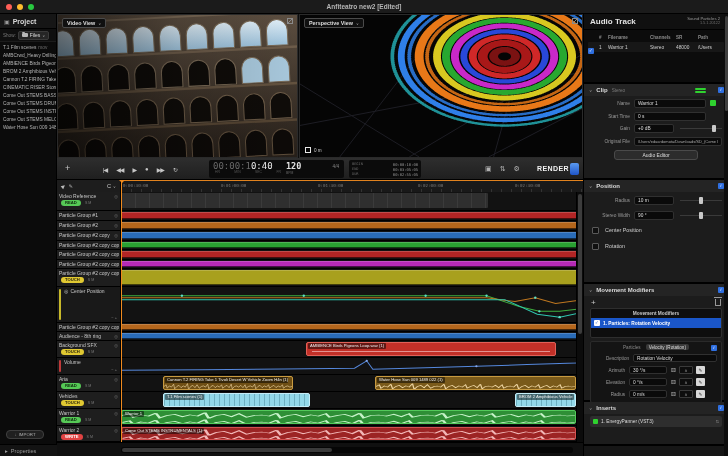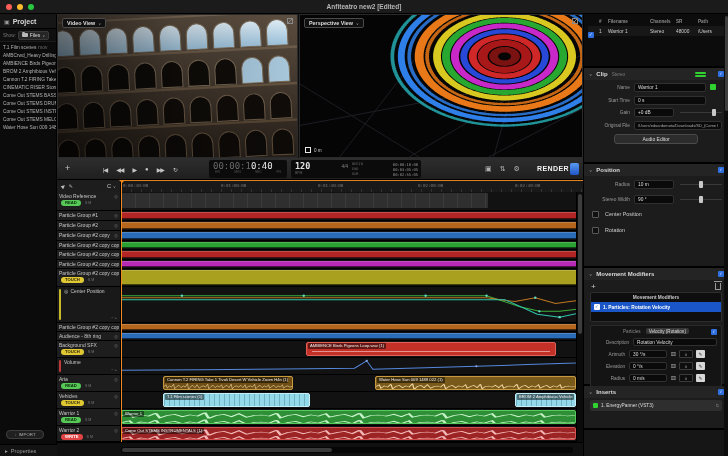--- a/index.html
+++ b/index.html
@@ -45,21 +45,21 @@
   .transport{position:absolute;left:0;top:144px;width:526px;height:22px;background:linear-gradient(#2e2e2e,#1f1f1f);border-bottom:1px solid #000}
   .tbtn{position:absolute;color:#c6c6c6;font-size:7px;line-height:22px}
   .add-btn{left:8px;font-size:9px;top:-1px}
   .trg{position:absolute;left:46px;top:0;display:flex;gap:9px;height:22px;align-items:center;color:#c6c6c6;font-size:6px}
   .trg span{letter-spacing:-1px}
   .tcbox{position:absolute;left:152px;top:2px;width:78px;height:18px;background:#0b0b0b;border-radius:2px;padding:1px 4px}
   .tcdig{font-family:"DejaVu Sans Mono",monospace;font-size:9px;letter-spacing:0;white-space:nowrap}
   .tcdim{color:#6a6a6a}.tcbr{color:#ececec}
   .tcunits{display:flex;justify-content:space-between;padding:0 2px;margin-top:-1px}
   .tcunits span{font-size:3.4px;color:#555}
-  .bpmbox{position:absolute;left:234px;top:2px;width:62px;height:18px;background:#0b0b0b;border-radius:2px;padding:1px 4px}
+  .bpmbox{position:absolute;left:225px;top:2px;width:62px;height:18px;background:#0b0b0b;border-radius:2px;padding:1px 4px}
   .bpmv{font-size:8.5px;font-weight:bold;color:#e2e2e2;font-family:"DejaVu Sans Mono",monospace}
   .bpml{font-size:3.4px;color:#666}
   .tsig{position:absolute;right:5px;top:4px;font-size:4.6px;color:#888}
   .rangebox{position:absolute;left:292px;top:2px;width:72px;height:18px;background:#0b0b0b;border-radius:2px;padding:1.5px 3px;display:flex;flex-direction:column;justify-content:space-between}
   .rrow{display:flex;justify-content:space-between;font-family:"DejaVu Sans Mono",monospace}
   .rlb{font-size:3.6px;color:#666}.rv{font-size:3.8px;color:#9a9a9a}
   .ricons{position:absolute;left:428px;top:0;display:flex;gap:8px;height:22px;align-items:center;color:#b0b0b0;font-size:7px}
   .render-lb{position:absolute;left:480px;top:7px;font-size:7px;font-weight:bold;color:#f2f2f2;letter-spacing:.4px}
   .render-ic{position:absolute;left:513px;top:5px;width:9px;height:12px;border-radius:2px;background:linear-gradient(#5a9af0,#1f55c8)}
   
@@ -672,20 +672,27 @@
     <div class="playhead"></div>
 
     <div class="cbot">
       <div class="hscroll">
           <div class="hthumb"></div>
         </div>
     </div>
   </div>
 
   <div class="inspector">
+    <div class="ihead">
+      <span class="ititle">Audio Track</span>
+      <span class="iapp">
+        <span class="a1">Sound Particles 2</span>
+        <span class="a2">1.5.1.20122</span>
+      </span>
+    </div>
 
     <div class="itable">
       <div class="itr">
         <span class="col-cb"></span>
         <span class="ith col-num">#</span>
         <span class="ith col-fn">Filename</span>
         <span class="ith col-ch">Channels</span>
         <span class="ith col-sr">SR</span>
         <span class="ith col-pa">Path</span>
       </div>

